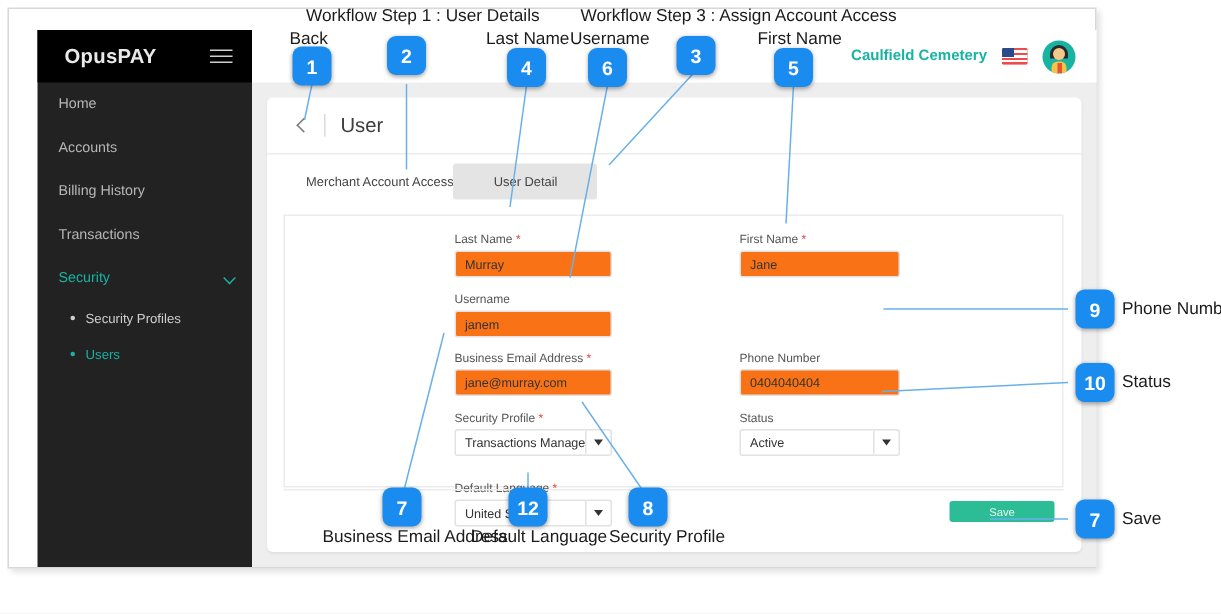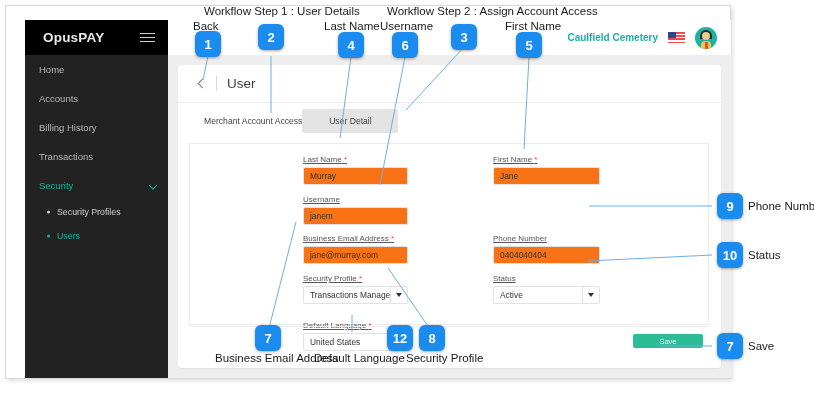--- a/index.html
+++ b/index.html
@@ -109,21 +109,21 @@
     font-size:8.6px;color:#444;padding:7px 0;text-align:center;cursor:pointer;
   }
   .tab.active{background:#e4e4e4;width:96px;border-radius:2px;}
   .tab.inactive{margin-left:16px;}
   
   #form-box{
     position:absolute;left:11px;top:78px;width:520px;height:182px;
     border:1px solid #ececec;box-sizing:border-box;
   }
   .field{position:absolute;}
-  .field-label{font-size:8px;color:#555;margin-bottom:3px;white-space:nowrap;text-decoration:underline;}
+  .field-label{font-size:8px;color:#555;margin-bottom:3px;white-space:nowrap;}
   .req{color:#e8423f;font-size:8px;}
   .input{
     width:105px;height:18px;border:1px solid #e2e2e2;border-radius:2px;
     background:#f97316;font-size:8.4px;color:#333;
     display:flex;align-items:center;padding-left:6px;box-sizing:border-box;
   }
   .input.wide{width:107px;}
   .select{
     width:105px;height:18px;border:1px solid #e2e2e2;border-radius:2px;background:#fff;
     display:flex;align-items:center;box-sizing:border-box;position:relative;
@@ -302,21 +302,21 @@
       <line x1="268" y1="332" x2="296" y2="222"></line>
       <line x1="432" y1="332" x2="388" y2="268"></line>
       <line x1="352" y1="332" x2="352" y2="315"></line>
       <line x1="712" y1="206" x2="589" y2="206"></line>
       <line x1="712" y1="255" x2="588" y2="261"></line>
       <line x1="712" y1="346" x2="660" y2="346"></line>
     </g>
   </svg>
 
   <div class="anno-label" style="left:204px;top:5px;">Workflow Step 1 : User Details</div>
-  <div class="anno-label" style="left:387px;top:5px;">Workflow Step 2 : Assign Account Access</div>
+  <div class="anno-label" style="left:387px;top:5px;">Workflow Step 3 : Assign Account Access</div>
 
   <div class="anno-label" style="left:193px;top:20px;">Back</div>
   <div class="anno-label" style="left:324px;top:20px;">Last Name</div>
   <div class="anno-label" style="left:380px;top:20px;">Username</div>
   <div class="anno-label" style="left:505px;top:20px;">First Name</div>
   <div class="anno-label" style="left:748px;top:200px;">Phone Number</div>
   <div class="anno-label" style="left:748px;top:249px;">Status</div>
   <div class="anno-label" style="left:748px;top:340px;">Save</div>
   <div class="anno-label" style="left:215px;top:352px;">Business Email Address</div>
   <div class="anno-label" style="left:314px;top:352px;">Default Language</div>
@@ -326,14 +326,14 @@
   <div class="callout" style="left:258px;top:24px;">2</div>
   <div class="callout" style="left:451px;top:24px;">3</div>
   <div class="callout" style="left:338px;top:32px;">4</div>
   <div class="callout" style="left:516px;top:32px;">5</div>
   <div class="callout" style="left:392px;top:32px;">6</div>
   <div class="callout" style="left:255px;top:325px;">7</div>
   <div class="callout" style="left:419px;top:325px;">8</div>
   <div class="callout" style="left:717px;top:193px;">9</div>
   <div class="callout" style="left:717px;top:242px;">10</div>
   <div class="callout" style="left:717px;top:333px;">7</div>
-  <div class="callout" style="left:339px;top:325px;margin-left:48px;">12</div>
+  <div class="callout" style="left:339px;top:325px;">12</div>
 </div>
 
 </body></html>

